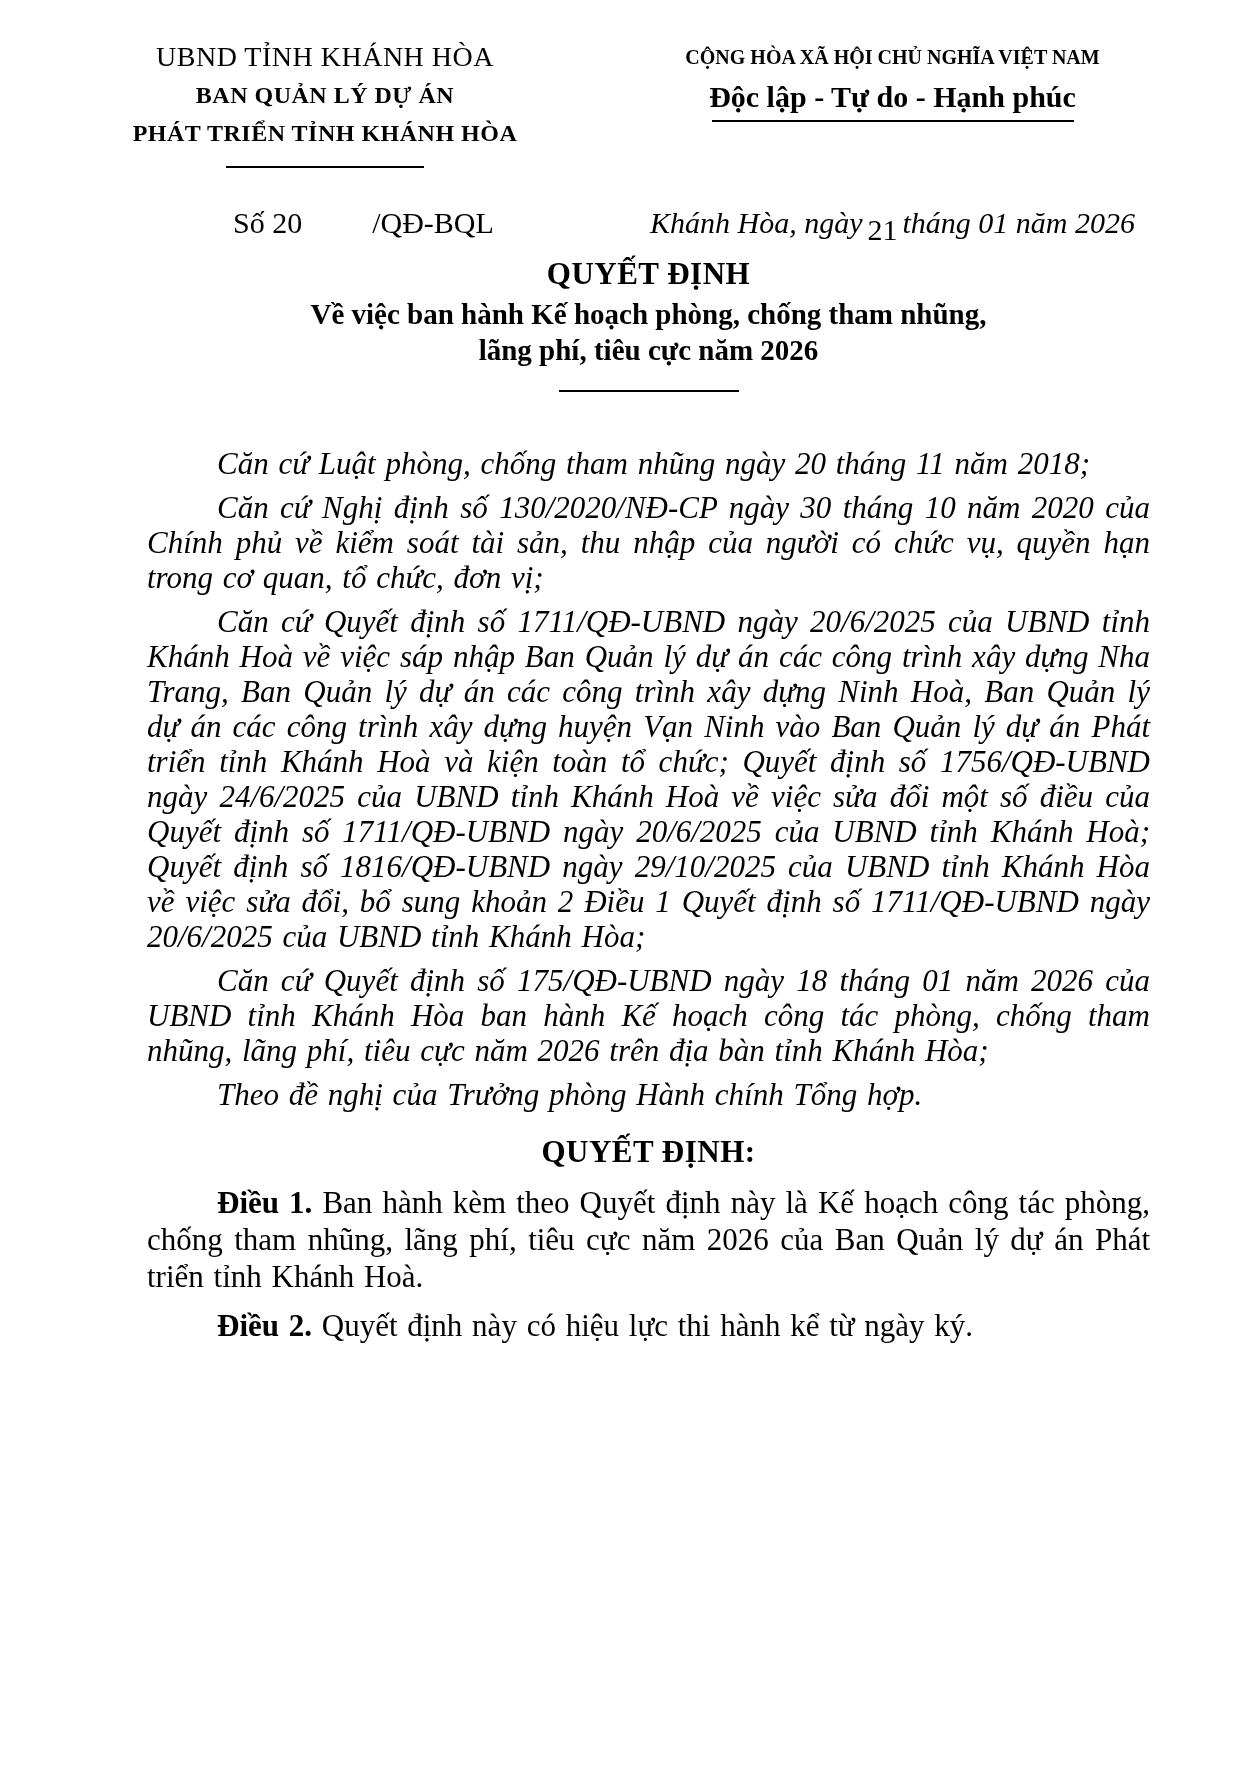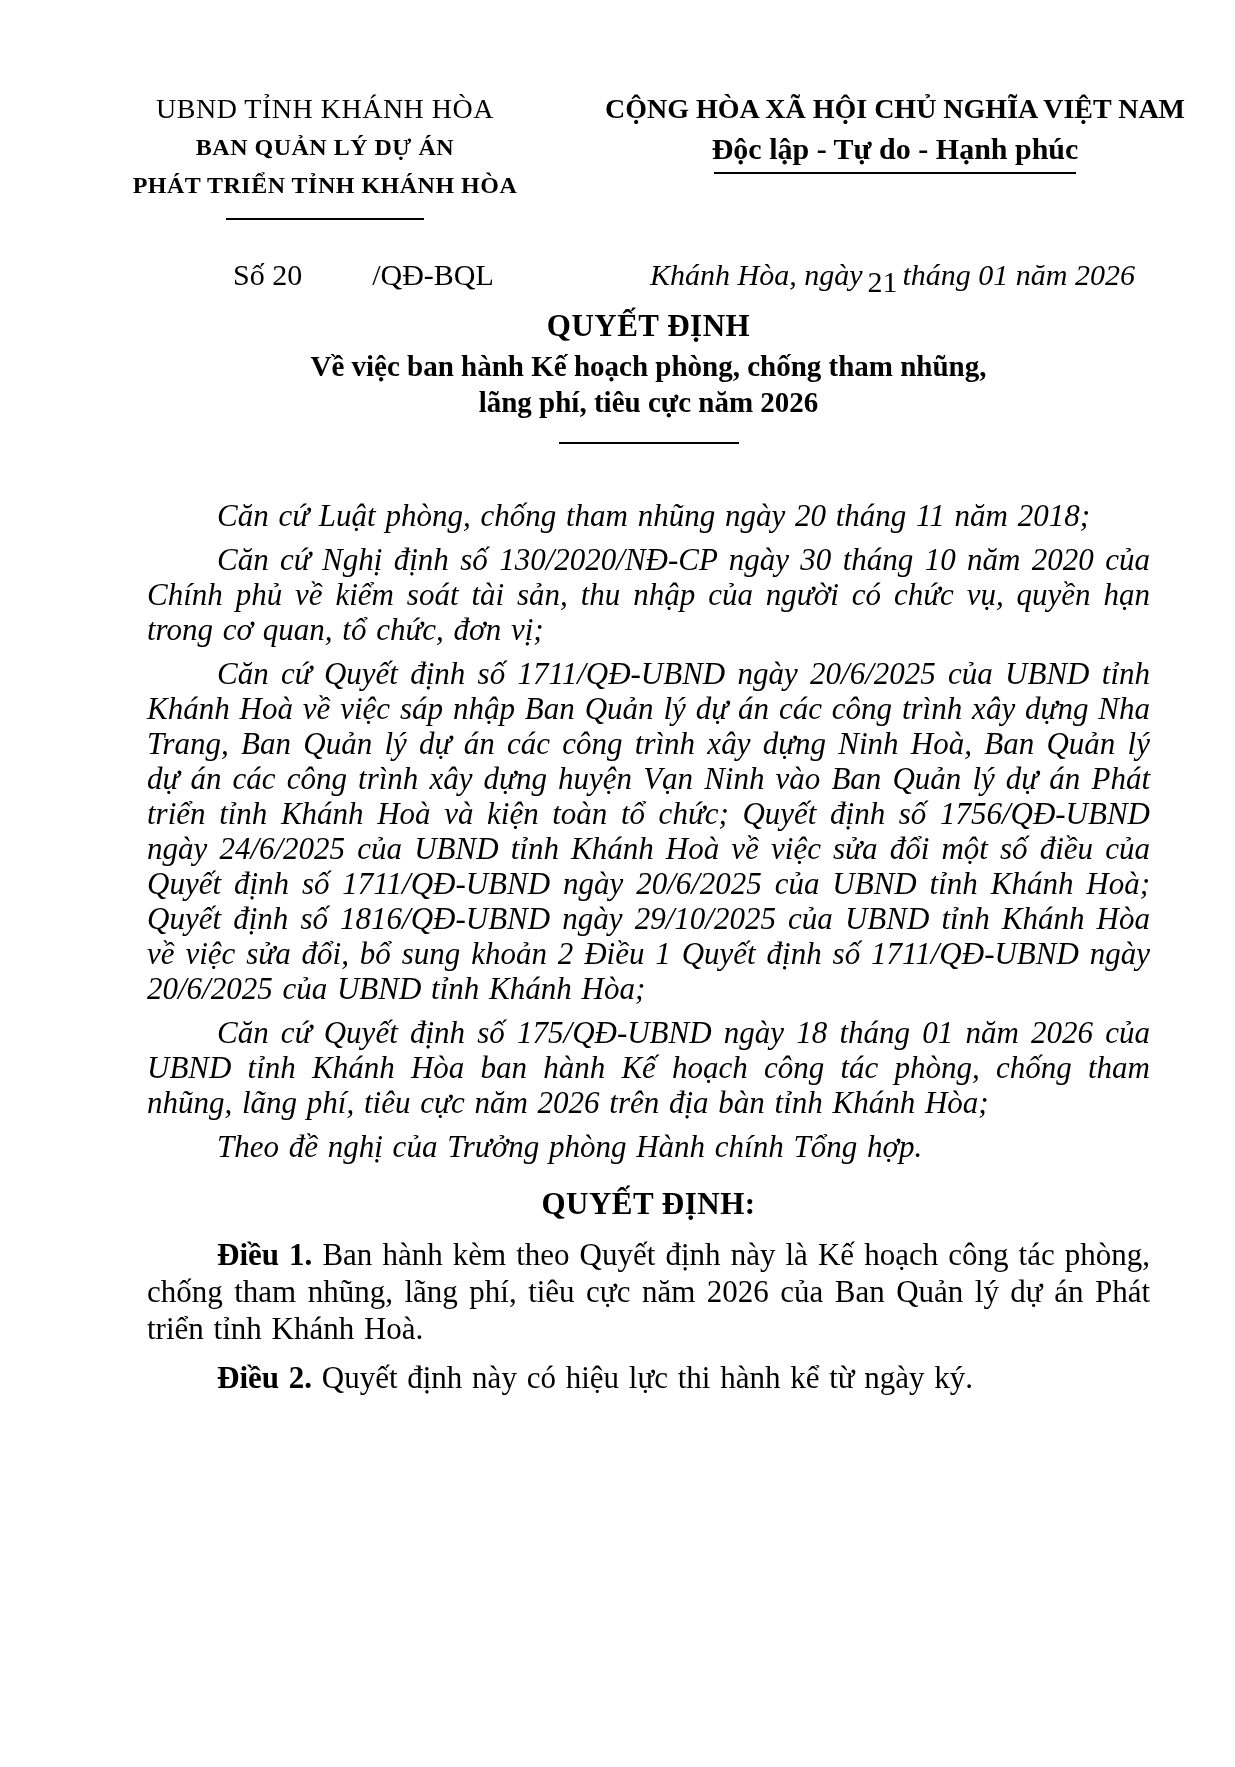--- a/index.html
+++ b/index.html
@@ -6,21 +6,21 @@
   .page {
     position: relative;
     width: 1235px;
     height: 1767px;
     margin: 0 auto;
     background: #ffffff;
     color: #000000;
     font-family: "Liberation Serif", "DejaVu Serif", serif;
     overflow: hidden;
     box-sizing: border-box;
-    padding-top: 90px;
+    padding-top: 38px;
   }
 
   
   .letterhead {
     display: flex;
     margin-left: 85px;
     margin-right: 55px;
     align-items: flex-start;
   }
   .org-block {
@@ -45,21 +45,21 @@
     width: 198px;
     border-top: 2.5px solid #000;
     margin: 14px auto 0 auto;
   }
   .nation-block {
     flex: 1 1 auto;
     text-align: center;
     padding-left: 40px;
   }
   .nation-line1 {
-    font-size: 28px;
+    font-size: 20px;
     line-height: 38px;
     font-weight: bold;
     white-space: nowrap;
   }
   .nation-line2 {
     font-size: 30px;
     line-height: 42px;
     font-weight: bold;
     white-space: nowrap;
   }

